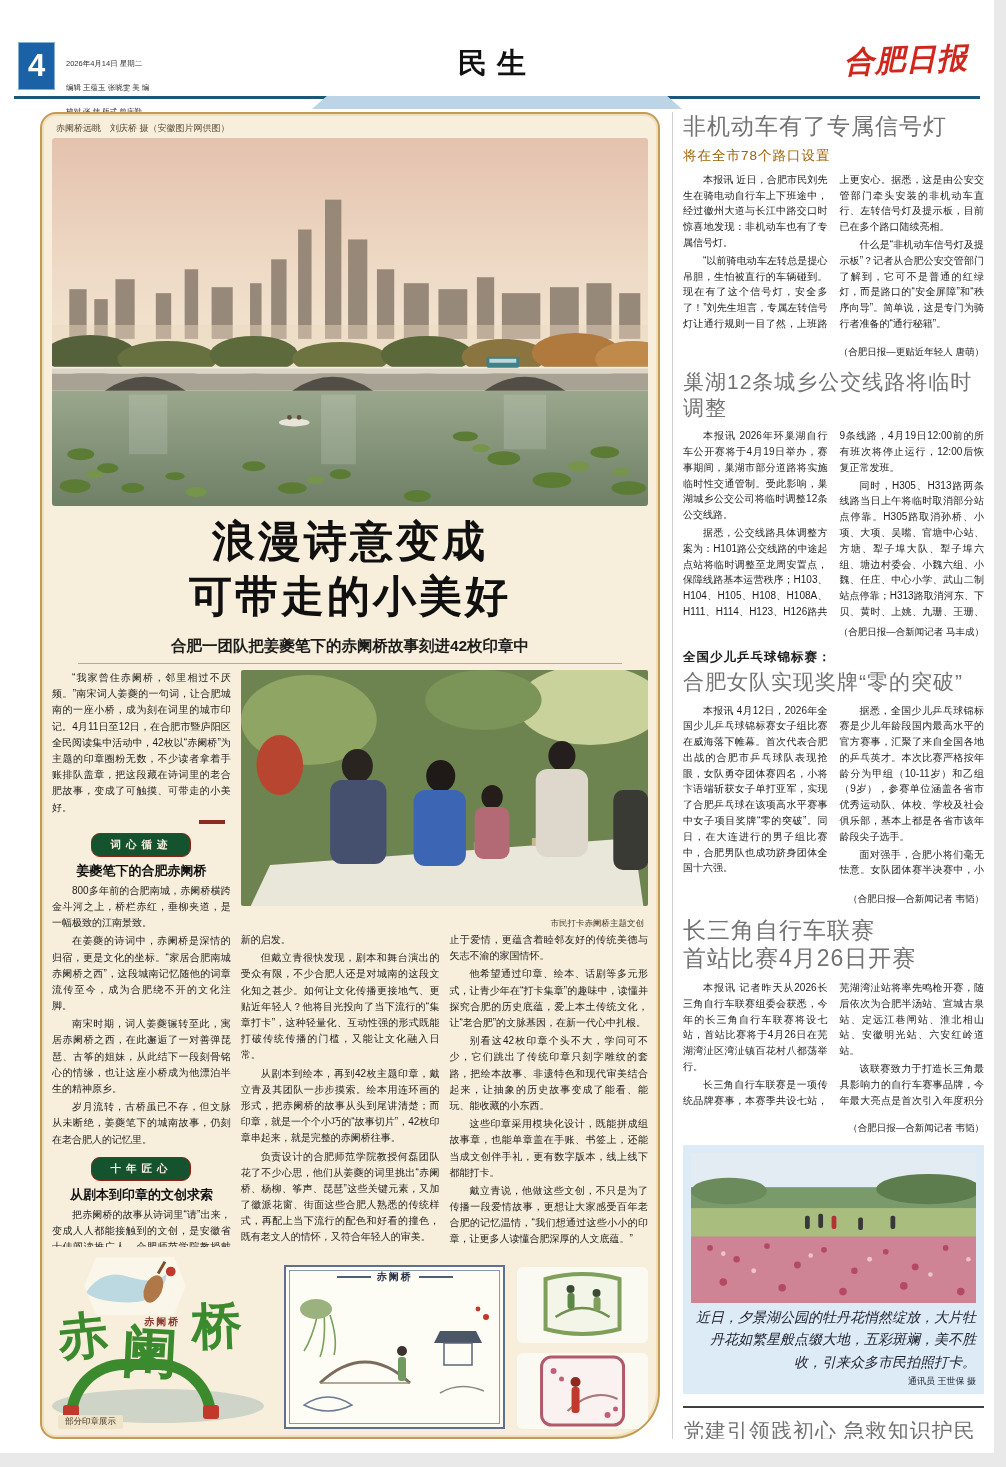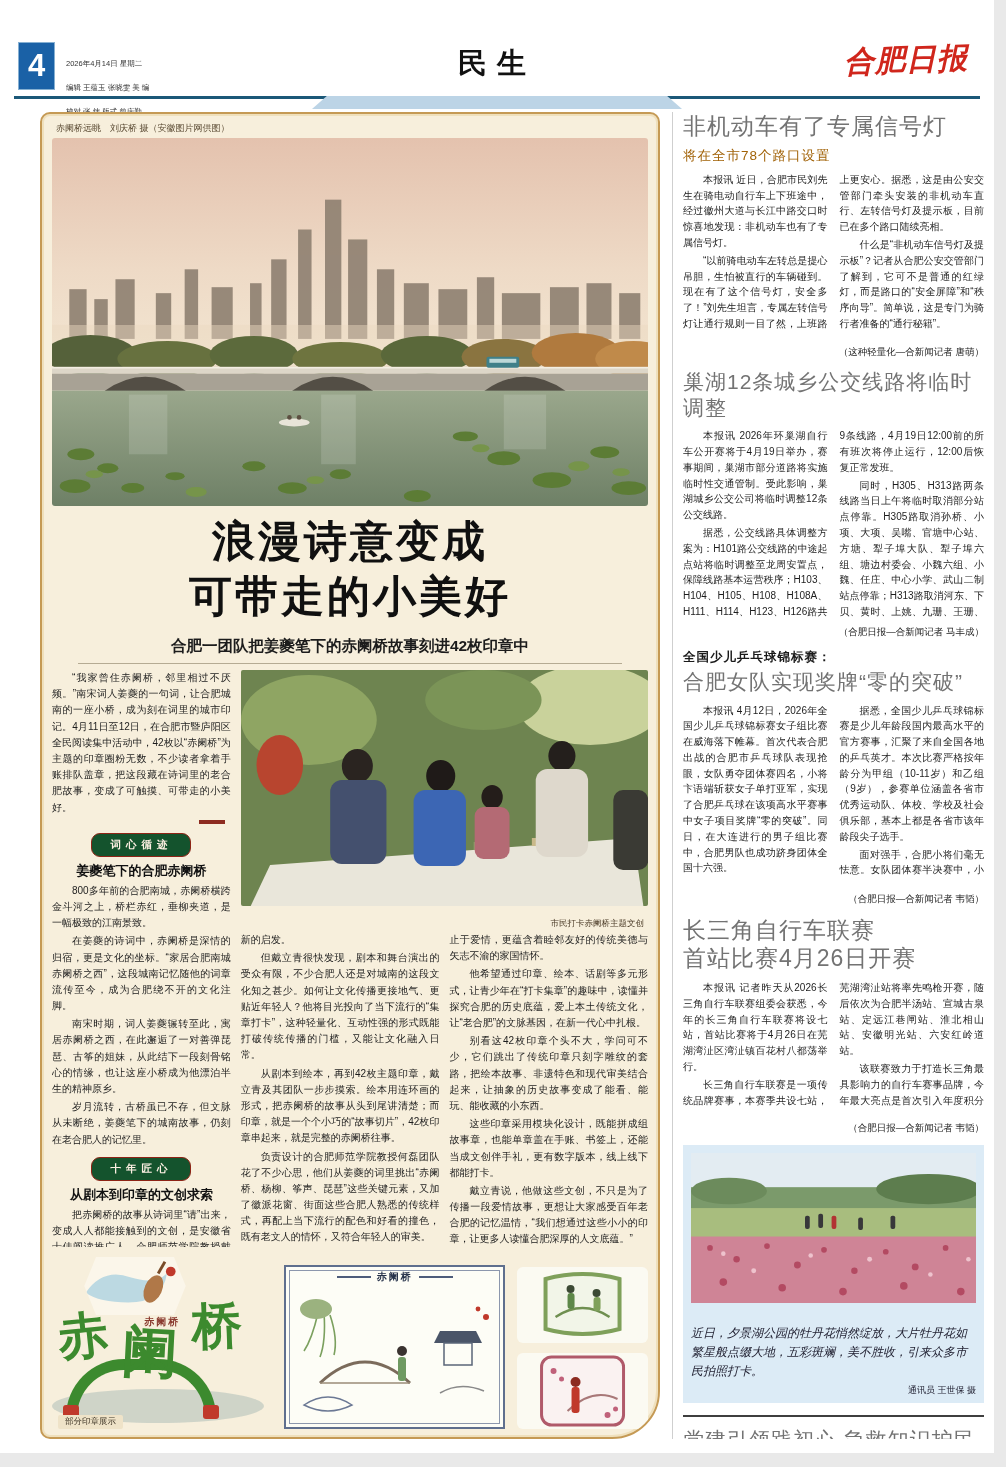--- a/index.html
+++ b/index.html
@@ -21,21 +21,21 @@
   .hrule { position:absolute; left:14px; right:14px; top:58px; height:3px; background:#1b5878; }
   .trapezoid { position:absolute; left:50%; top:58px; width:370px; height:13px; margin-left:-185px;
                background:#bcd4e6; clip-path:polygon(4% 0,96% 0,100% 100%,0 100%); }
 
   
   .content { position:absolute; top:112px; bottom:14px; left:0; right:0; display:flex; }
 
   
   .feature-wrap { margin-left:40px; width:620px; height:100%; }
   .feature-frame { height:100%; background:#f7efdc; border:2px solid #c59a55;
-                   box-shadow: inset 0 0 0 2px #efe0bc; border-radius:10px; border-bottom-right-radius:48px;
+                   box-shadow: inset 0 0 0 2px #efe0bc; border-radius:16px; border-bottom-right-radius:48px;
                    padding:6px 10px 8px; display:flex; flex-direction:column; position:relative; overflow:hidden; }
   .photo1-caption { font-size:9px; color:#5a4a33; padding:2px 4px 3px; }
   .photo1 { height:368px; border-radius:3px; overflow:hidden; flex:none; }
   .photo1 svg { display:block; width:100%; height:100%; }
   .headline { text-align:center; font-weight:900; font-size:43px; letter-spacing:3px; line-height:1.28;
               color:#101010; margin-top:8px; }
   .feature-sub { text-align:center; font-size:15.5px; font-weight:700; color:#1c1c1c;
                  margin:7px 26px 0; padding:5px 0 6px; border-bottom:1px solid #b5ab93; }
   .feature-body { flex:1; position:relative; margin-top:6px; display:flex; gap:10px; overflow:hidden; }
   .fcol { text-align:justify; font-size:10px; line-height:1.62; color:#1d1d1d; overflow:hidden; }
@@ -95,21 +95,21 @@
   .cols2 { column-count:2; column-gap:12px; margin-top:7px; text-align:justify;
            font-size:10px; line-height:1.58; color:#1d1d1d; overflow:hidden; }
   .cols2 p { text-indent:2em; margin-bottom:2px; }
   .art-byline { text-align:right; font-size:9.5px; color:#222; margin-top:2px; }
   .h-a1 .cols2 { height:172px; }
   .h-a2 .cols2 { height:196px; }
   .h-a3 .cols2 { height:188px; }
   .h-a4 .cols2 { height:140px; }
   .photo-block { background:#dcebf6; padding:8px 8px 6px; margin:4px 0 12px; }
   .photo-block svg { display:block; width:100%; height:150px; }
-  .photo-caption { font-size:12px; line-height:1.6; color:#223; margin-top:21px; font-style:italic; }
+  .photo-caption { font-size:14px; line-height:1.6; color:#223; margin-top:3px; font-style:italic;text-align:right; }
   .photo-credit { text-align:right; font-size:9px; color:#223; margin-top:2px; }
   .dark-rule { height:2px; background:#3f3f3f; margin:4px 0 10px; }
 </style>
 </head>
 <body>
 
 <div class="page">
 <div class="sheet">
 
   <div class="hdr">
@@ -367,21 +367,21 @@
 
       <div class="art h-a1">
         <div class="art-title big">非机动车有了专属信号灯</div>
         <div class="art-sub">将在全市78个路口设置</div>
         <div class="cols2">
           <p>本报讯 近日，合肥市民刘先生在骑电动自行车上下班途中，经过徽州大道与长江中路交口时惊喜地发现：非机动车也有了专属信号灯。</p>
           <p>“以前骑电动车左转总是提心吊胆，生怕被直行的车辆碰到。现在有了这个信号灯，安全多了！”刘先生坦言，专属左转信号灯让通行规则一目了然，上班路上更安心。据悉，这是由公安交管部门牵头安装的非机动车直行、左转信号灯及提示板，目前已在多个路口陆续亮相。</p>
           <p>什么是“非机动车信号灯及提示板”？记者从合肥公安交管部门了解到，它可不是普通的红绿灯，而是路口的“安全屏障”和“秩序向导”。简单说，这是专门为骑行者准备的“通行秘籍”。</p>
 
         </div>
-        <div class="art-byline">（这种轻量化—合新闻记者 唐萌）</div>
+        <div class="art-byline">（合肥日报—更贴近年轻人 唐萌）</div>
       </div>
 
       <div class="art h-a2">
         <div class="art-title">巢湖12条城乡公交线路将临时调整</div>
         <div class="cols2">
           <p>本报讯 2026年环巢湖自行车公开赛将于4月19日举办，赛事期间，巢湖市部分道路将实施临时性交通管制。受此影响，巢湖城乡公交公司将临时调整12条公交线路。</p>
           <p>据悉，公交线路具体调整方案为：H101路公交线路的中途起点站将临时调整至龙周安置点，保障线路基本运营秩序；H103、H104、H105、H108、H108A、H111、H114、H123、H126路共9条线路，4月19日12:00前的所有班次将停止运行，12:00后恢复正常发班。</p>
           <p>同时，H305、H313路两条线路当日上午将临时取消部分站点停靠。H305路取消孙桥、小项、大项、吴嘴、官塘中心站、方塘、犁子埠大队、犁子埠六组、塘边村委会、小魏六组、小魏、任庄、中心小学、武山二制站点停靠；H313路取消河东、下贝、黄时、上姚、九珊、王珊、老张河桥站点停靠，12:00后恢复所有站点正常停靠。</p>
 
         </div>

